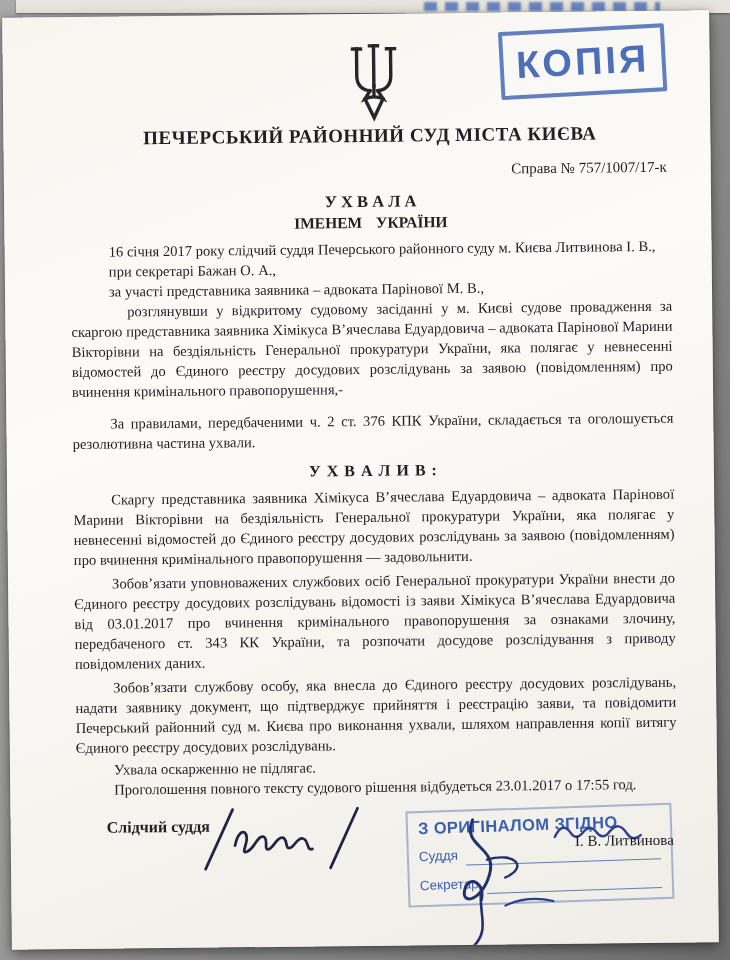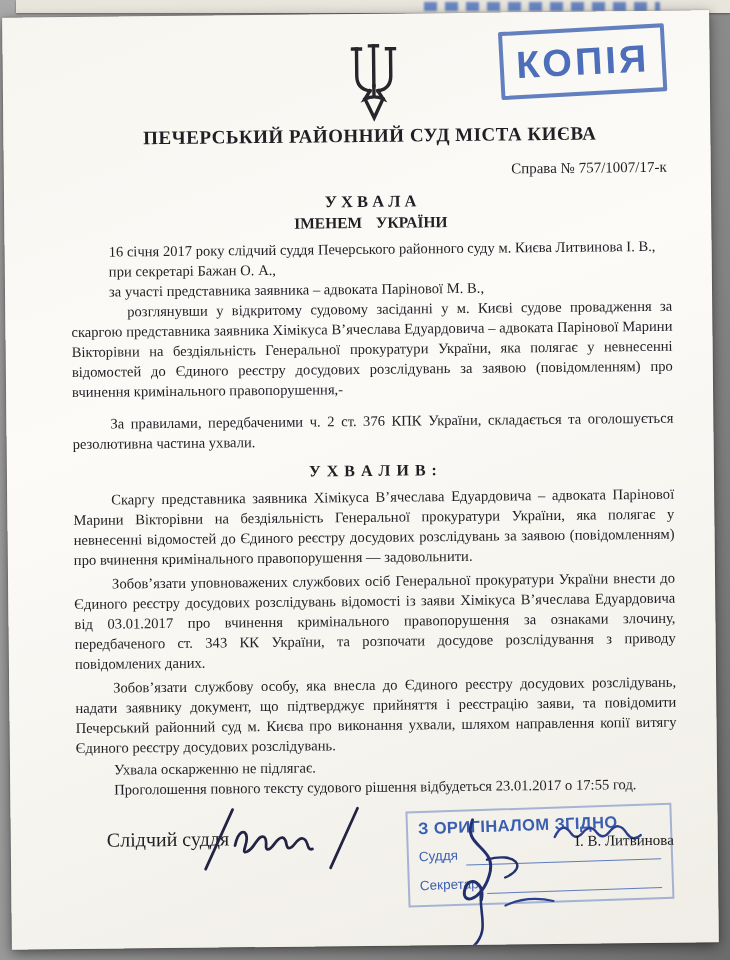--- a/index.html
+++ b/index.html
@@ -53,21 +53,21 @@
   p.deep{text-indent:56px;}
   p.gap{margin-top:12px;}
   p.gap-sm{margin-top:4px;}
   p.gap-xs{margin-top:2px;}
   .verdict-heading{
     margin:10px 0 6px;text-align:center;font-weight:bold;font-size:16px;
     text-indent:0;letter-spacing:1px;
   }
   
   .sig-block{position:relative;margin-top:8px;height:150px;text-indent:0;}
-  .sig-role{position:absolute;left:30px;top:22px;font-size:20px;}
+  .sig-role{position:absolute;left:30px;top:10px;font-size:16px;font-weight:bold;}
   .judge-name{position:absolute;right:4px;top:28px;font-size:15px;color:#17171b;z-index:3;}
   .cert-stamp{
     position:absolute;left:330px;top:4px;width:266px;box-sizing:border-box;
     padding:5px 10px 9px;border:2px solid rgba(59,95,176,.42);
     transform:rotate(-1.3deg);color:#3b5fb0;
     font-family:"Liberation Sans","DejaVu Sans",sans-serif;z-index:1;
   }
   .cert-title{font-weight:bold;font-size:16.5px;letter-spacing:.4px;white-space:nowrap;}
   .cert-row{display:flex;align-items:flex-end;margin-top:9px;font-size:13.5px;}
   .cert-row .rule{flex:1;border-bottom:1.6px solid rgba(59,95,176,.8);margin-left:8px;height:1em;}

